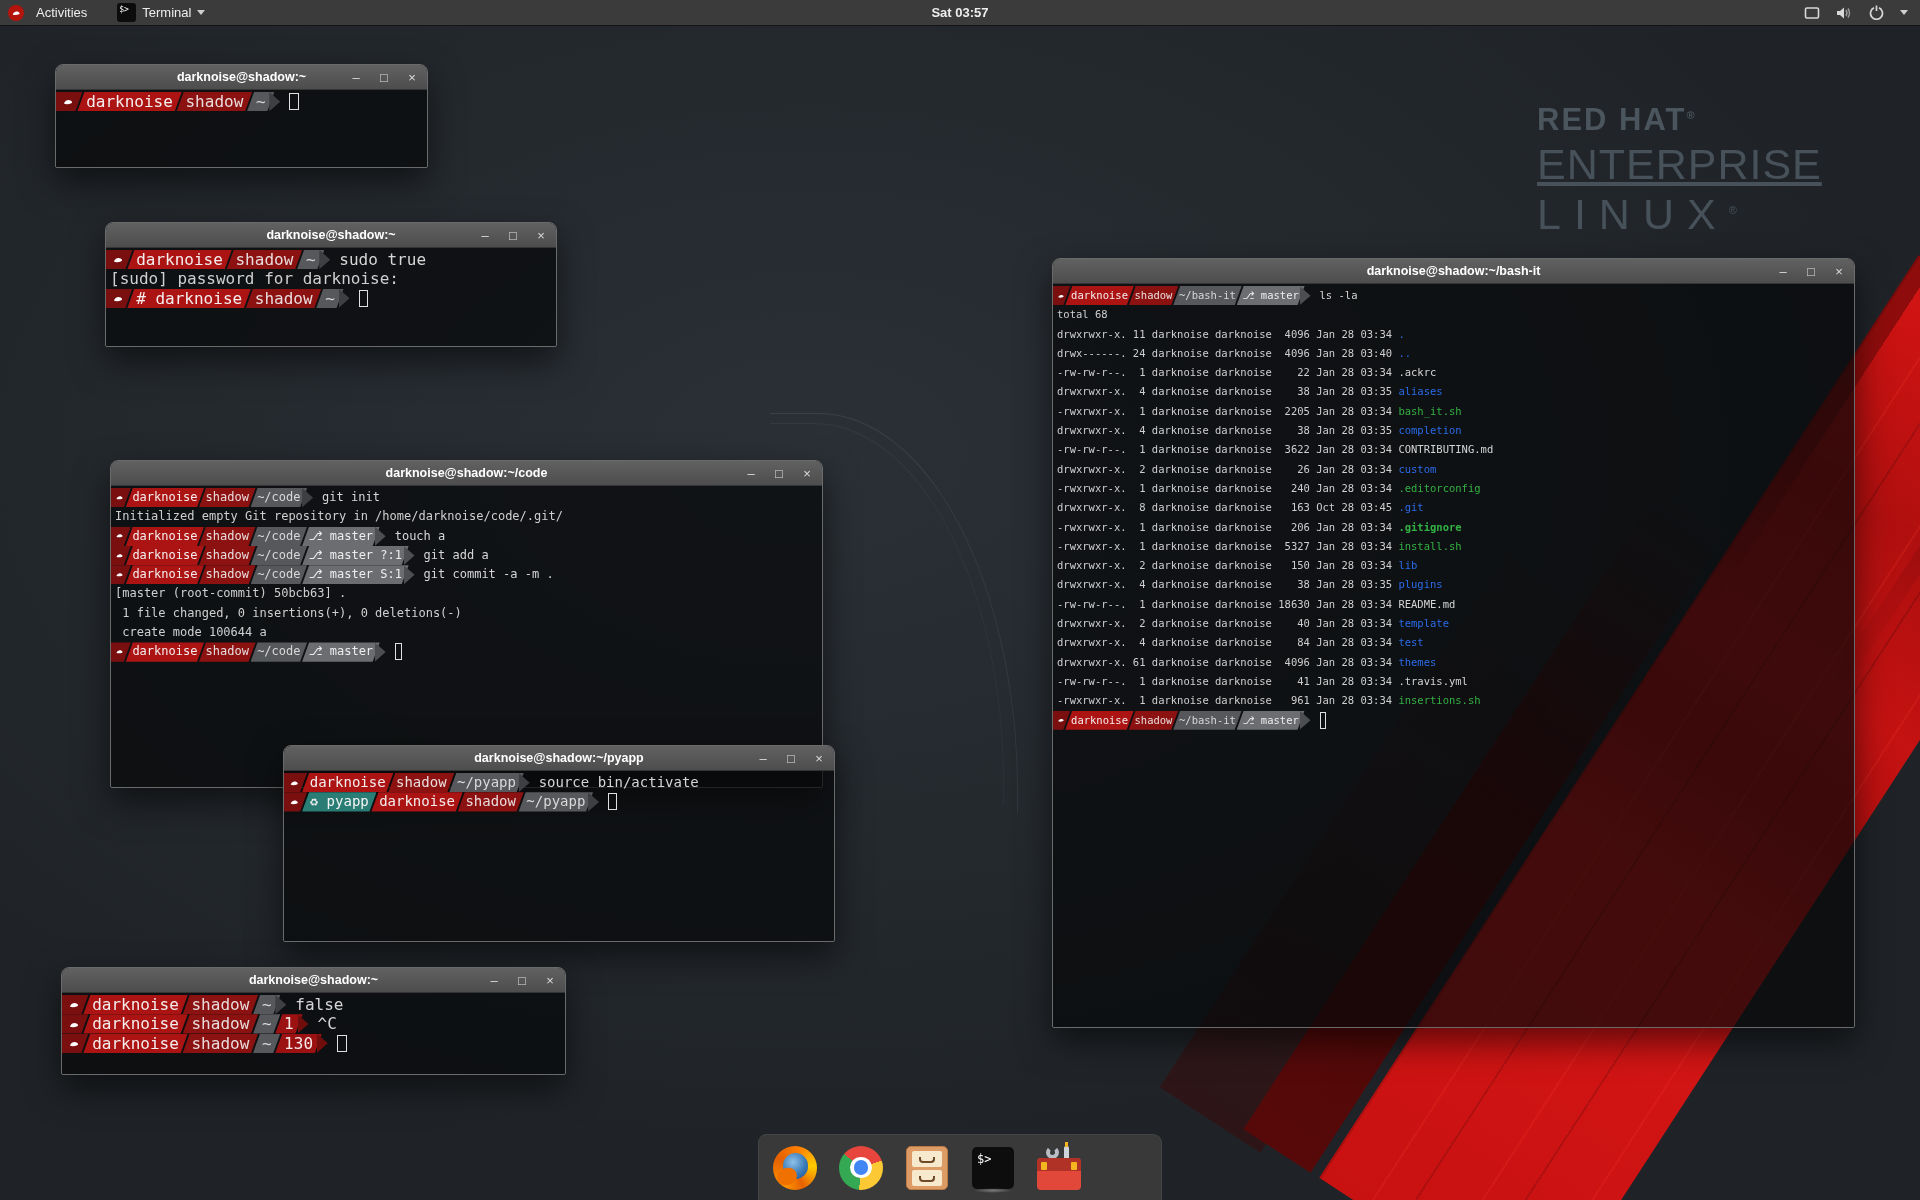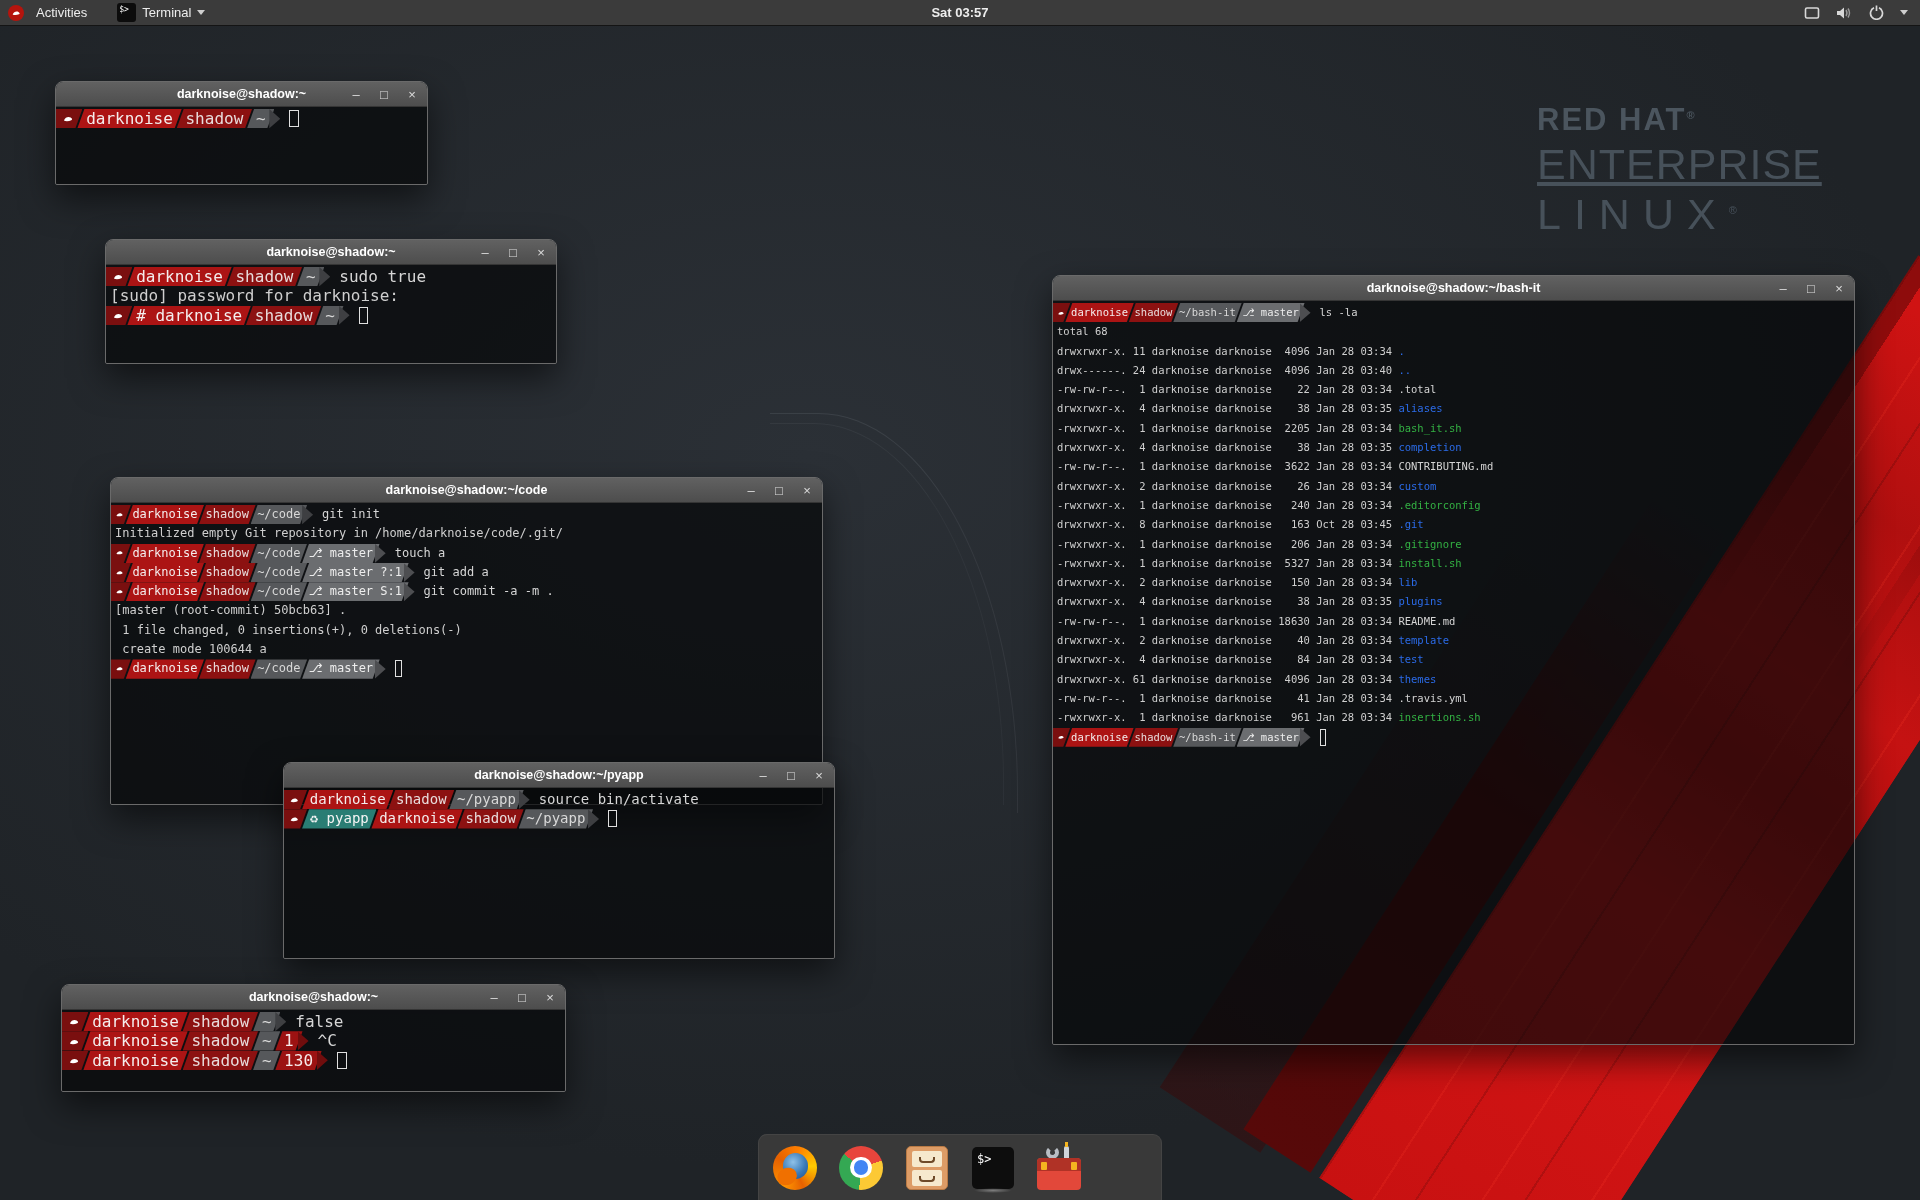--- a/index.html
+++ b/index.html
@@ -41,21 +41,21 @@
   .tb-appmenu { display:flex; align-items:center; gap:6px; margin-left:18px; }
   .mini-term { width:19px; height:19px; background:#0c0c0c; border-radius:3px; color:#fff;
     font-family:"DejaVu Sans Mono",monospace; font-size:8px; padding:2px 0 0 2px; }
   .caret-down { width:0; height:0; border-left:4px solid transparent; border-right:4px solid transparent; border-top:5px solid #cfcfcf; display:inline-block; }
   .tb-clock { position:absolute; left:50%; transform:translateX(-50%); font-weight:bold; }
   .tb-right { margin-left:auto; display:flex; align-items:center; gap:16px; padding-right:12px; }
   .tb-right svg { display:block; }
 
   
   .window { position:absolute; border:1px solid #6a6a6a; border-radius:8px 8px 2px 2px;
-    box-shadow:0 14px 34px rgba(0,0,0,.55); z-index:5; overflow:hidden;margin-top:17px; }
+    box-shadow:0 14px 34px rgba(0,0,0,.55); z-index:5; overflow:hidden; }
   .titlebar { height:25px; background:linear-gradient(#616161,#4d4d4d); border-bottom:1px solid #353535;
     position:relative; display:flex; align-items:center; justify-content:center; }
   .wtitle { color:#fff; font-size:12.5px; font-weight:bold; }
   .wbtns { position:absolute; right:8px; top:0; height:100%; display:flex; align-items:center; gap:14px; }
   .wbtn { color:#dcdcdc; font-size:13px; line-height:1; width:14px; text-align:center; cursor:default; }
   .term { background:rgba(6,7,8,.70); height:calc(100% - 25px); padding:2px 10px 0 0; overflow:hidden;
     font-family:"DejaVu Sans Mono",monospace; color:#d4d4d4; }
   .f16 .term { font-size:16px; } .f14 .term { font-size:14px; }
   .f12 .term { font-size:12px; } .f11 .term { font-size:10.5px; }
   .line { height:19.3px; line-height:19.3px; white-space:pre; }
@@ -280,29 +280,29 @@
       <span class="wbtn btn-close">×</span>
     </div>
   </div>
   <div class="term">
       <div class="line"><span class="seg first" style="background: rgb(122, 15, 15);"><svg viewBox="0 0 20 14">
             <path d="M3 9.5 C5 4.5 10 3 13.5 5 C16 6.5 16.5 8.5 14.5 9.3 C10.5 11 5.5 11.2 3 9.5 Z" fill="#fff"></path>
           </svg></span><span class="seg " style="background: rgb(172, 20, 20); color: rgb(244, 237, 237);">darknoise</span><span class="seg " style="background: rgb(140, 17, 17); color: rgb(232, 220, 220);">shadow</span><span class="seg " style="background: rgb(86, 88, 91); color: rgb(216, 216, 216);">~/bash-it</span><span class="seg " style="background: rgb(107, 109, 112); color: rgb(237, 237, 237);">⎇ master</span><span class="parrow" style="background: rgb(77, 78, 81);"></span><span class="cmd">ls -la</span></div>
       <div class="line out">total 68</div>
       <div class="line out"><span>drwxrwxr-x. 11 darknoise darknoise  4096 Jan 28 03:34 </span><span style="color: rgb(43, 107, 232);">.</span></div>
       <div class="line out"><span>drwx------. 24 darknoise darknoise  4096 Jan 28 03:40 </span><span style="color: rgb(43, 107, 232);">..</span></div>
-      <div class="line out"><span>-rw-rw-r--.  1 darknoise darknoise    22 Jan 28 03:34 </span><span style="color: rgb(212, 212, 212);">.total</span></div>
+      <div class="line out"><span>-rw-rw-r--.  1 darknoise darknoise    22 Jan 28 03:34 </span><span style="color: rgb(212, 212, 212);">.ackrc</span></div>
       <div class="line out"><span>drwxrwxr-x.  4 darknoise darknoise    38 Jan 28 03:35 </span><span style="color: rgb(43, 107, 232);">aliases</span></div>
       <div class="line out"><span>-rwxrwxr-x.  1 darknoise darknoise  2205 Jan 28 03:34 </span><span style="color: rgb(51, 177, 67);">bash_it.sh</span></div>
       <div class="line out"><span>drwxrwxr-x.  4 darknoise darknoise    38 Jan 28 03:35 </span><span style="color: rgb(43, 107, 232);">completion</span></div>
       <div class="line out"><span>-rw-rw-r--.  1 darknoise darknoise  3622 Jan 28 03:34 </span><span style="color: rgb(212, 212, 212);">CONTRIBUTING.md</span></div>
       <div class="line out"><span>drwxrwxr-x.  2 darknoise darknoise    26 Jan 28 03:34 </span><span style="color: rgb(43, 107, 232);">custom</span></div>
       <div class="line out"><span>-rwxrwxr-x.  1 darknoise darknoise   240 Jan 28 03:34 </span><span style="color: rgb(51, 177, 67);">.editorconfig</span></div>
       <div class="line out"><span>drwxrwxr-x.  8 darknoise darknoise   163 Oct 28 03:45 </span><span style="color: rgb(43, 107, 232);">.git</span></div>
-      <div class="line out"><span>-rwxrwxr-x.  1 darknoise darknoise   206 Jan 28 03:34 </span><span style="color: rgb(51, 177, 67);">.gitignore</span></div>
+      <div class="line out"><span>-rwxrwxr-x.  1 darknoise darknoise   206 Jan 28 03:34 </span><span style="color: rgb(51, 177, 67); font-weight: bold;">.gitignore</span></div>
       <div class="line out"><span>-rwxrwxr-x.  1 darknoise darknoise  5327 Jan 28 03:34 </span><span style="color: rgb(51, 177, 67);">install.sh</span></div>
       <div class="line out"><span>drwxrwxr-x.  2 darknoise darknoise   150 Jan 28 03:34 </span><span style="color: rgb(43, 107, 232);">lib</span></div>
       <div class="line out"><span>drwxrwxr-x.  4 darknoise darknoise    38 Jan 28 03:35 </span><span style="color: rgb(43, 107, 232);">plugins</span></div>
       <div class="line out"><span>-rw-rw-r--.  1 darknoise darknoise 18630 Jan 28 03:34 </span><span style="color: rgb(212, 212, 212);">README.md</span></div>
       <div class="line out"><span>drwxrwxr-x.  2 darknoise darknoise    40 Jan 28 03:34 </span><span style="color: rgb(43, 107, 232);">template</span></div>
       <div class="line out"><span>drwxrwxr-x.  4 darknoise darknoise    84 Jan 28 03:34 </span><span style="color: rgb(43, 107, 232);">test</span></div>
       <div class="line out"><span>drwxrwxr-x. 61 darknoise darknoise  4096 Jan 28 03:34 </span><span style="color: rgb(43, 107, 232);">themes</span></div>
       <div class="line out"><span>-rw-rw-r--.  1 darknoise darknoise    41 Jan 28 03:34 </span><span style="color: rgb(212, 212, 212);">.travis.yml</span></div>
       <div class="line out"><span>-rwxrwxr-x.  1 darknoise darknoise   961 Jan 28 03:34 </span><span style="color: rgb(51, 177, 67);">insertions.sh</span></div>
       <div class="line"><span class="seg first" style="background: rgb(122, 15, 15);"><svg viewBox="0 0 20 14">

